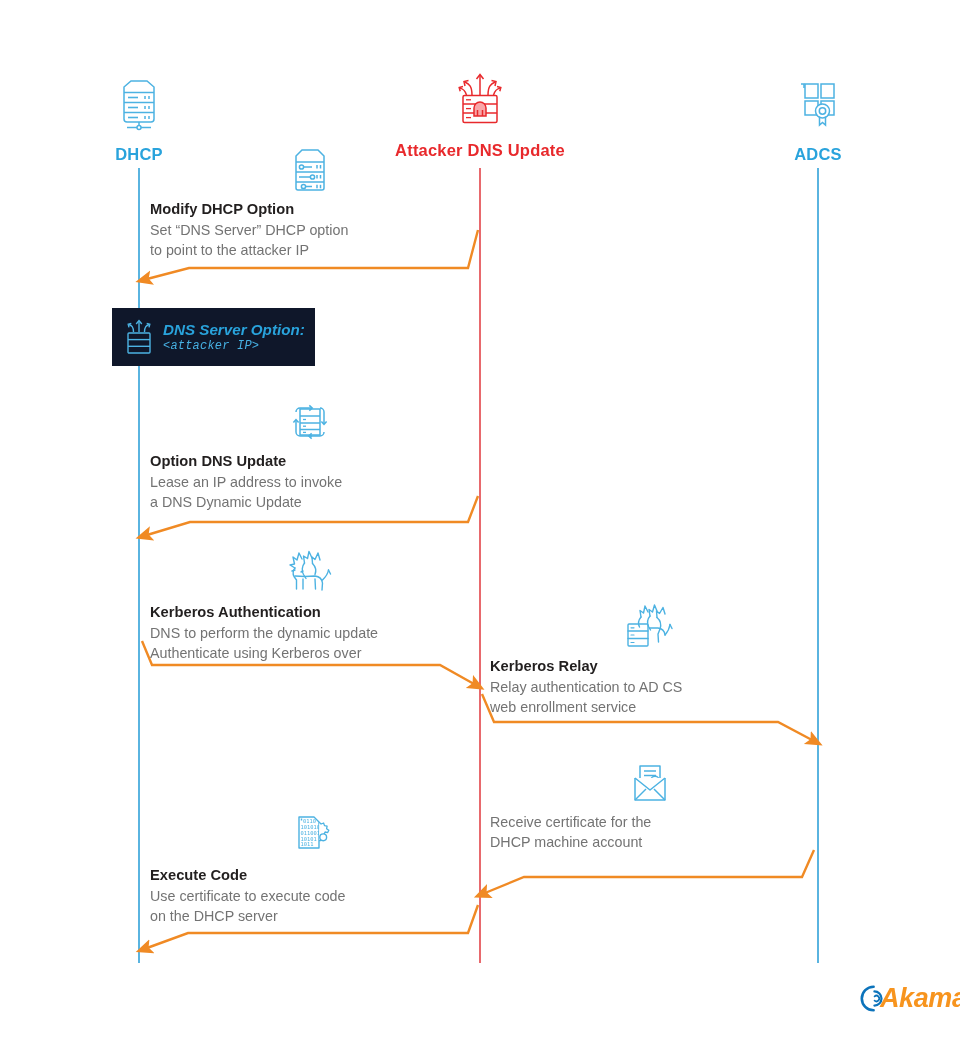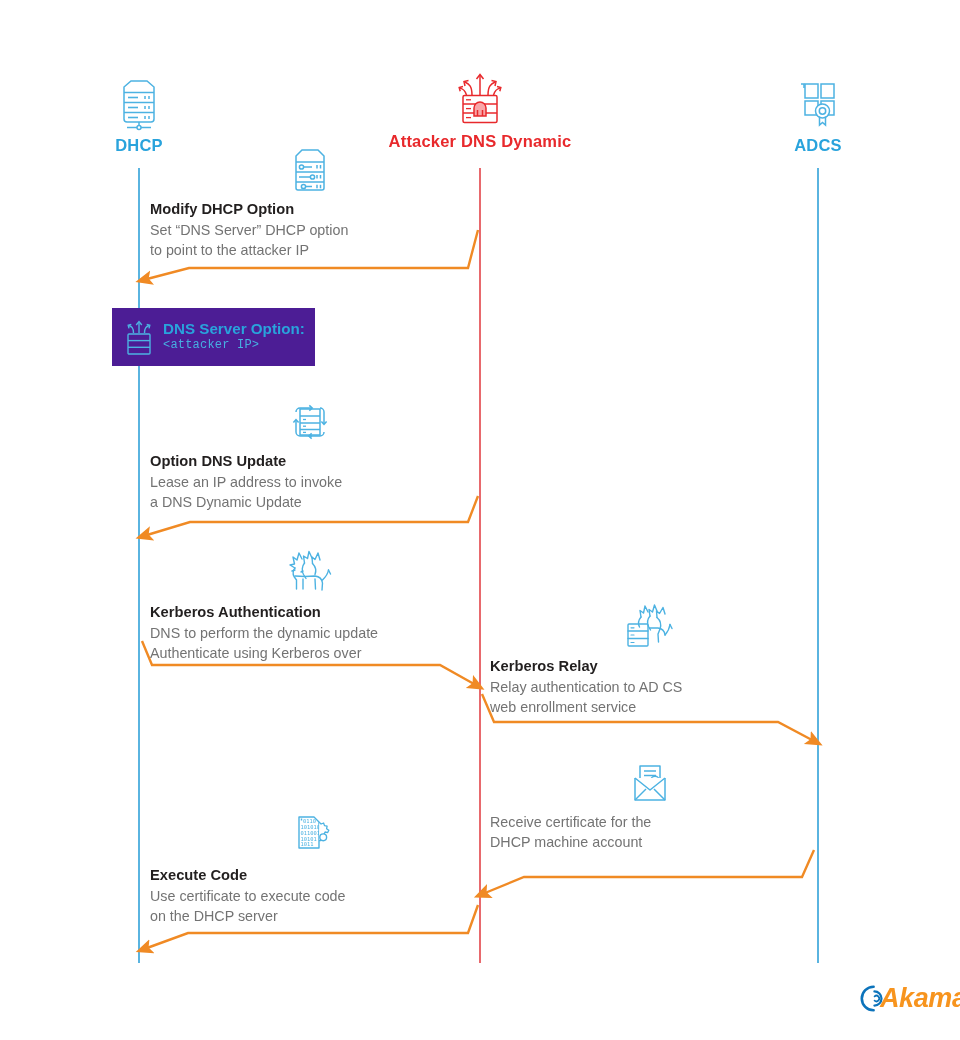--- a/index.html
+++ b/index.html
@@ -9,39 +9,39 @@
     font-family:"Liberation Sans","DejaVu Sans",sans-serif;
     -webkit-font-smoothing:antialiased;
   }
   #diagram{position:absolute;left:0;top:0;width:960px;height:1040px;}
 
   .abs{position:absolute;}
 
   
   .actor{position:absolute;text-align:center;width:200px;}
   .actor .ico{height:58px;display:flex;align-items:flex-end;justify-content:center;}
-  .actor .lbl{margin-top:4px;font-size:16.5px;font-weight:600;letter-spacing:.2px;}
+  .actor .lbl{margin-top:13px;font-size:16.5px;font-weight:600;letter-spacing:.2px;}
   .actor.blue .lbl{color:#29a3dc;}
   .actor.red  .lbl{color:#e8292c;}
 
   
   .lifeline{position:absolute;width:2px;}
   .lifeline.blue{background:#5ab4e0;}
   .lifeline.red{background:#e8696d;}
 
   
   .step{position:absolute;text-align:left;}
   .step .icon-wrap{display:flex;justify-content:center;align-items:flex-end;height:54px;margin-bottom:6px;}
   .step .title{font-size:14.7px;font-weight:700;color:#221f1f;line-height:1.28;margin-bottom:2px;}
   .step .desc{font-size:14.3px;color:#737373;line-height:1.38;font-weight:400;}
 
   
   .callout{
-    position:absolute;background:#4c1d95;display:flex;
-    gap:9px;padding:11px 14px 11px 12px;box-sizing:border-box;
+    position:absolute;background:#0f172a;display:flex;align-items:center;
+    gap:9px;padding:11px 14px 11px 12px;box-sizing:border-box;font-style:italic;
   }
   .callout .co-text{line-height:1.25;}
   .callout .co-title{font-size:15.2px;font-weight:700;color:#29a3dc;white-space:nowrap;}
   .callout .co-val{font-size:12px;color:#46b0e2;font-family:"Liberation Mono","DejaVu Sans Mono",monospace;white-space:nowrap;letter-spacing:.2px;}
 
   
   .logo{position:absolute;display:flex;align-items:center;gap:3px;}
   .logo .wordmark{
     font-size:27px;font-weight:700;font-style:italic;color:#f7941e;
     letter-spacing:-.4px;line-height:1;
@@ -99,21 +99,21 @@
         <line x1="7" y1="32" x2="41" y2="32"></line>
         <line x1="7" y1="41" x2="41" y2="41"></line>
         <line x1="10" y1="27.8" x2="15" y2="27.8" stroke-width="1.3"></line>
         <line x1="10" y1="36.6" x2="15" y2="36.6" stroke-width="1.3"></line>
         <line x1="10" y1="45.6" x2="15" y2="45.6" stroke-width="1.3"></line>
         <path d="M18 44 L18 36 A6 6 0 0 1 30 36 L30 44 Z" fill="#f9a6a8" stroke="#e8292c"></path>
         <line x1="21.5" y1="38" x2="21.5" y2="44"></line>
         <line x1="26.5" y1="38" x2="26.5" y2="44"></line>
       </svg>
     </div>
-    <div class="lbl">Attacker DNS Dynamic</div>
+    <div class="lbl">Attacker DNS Update</div>
   </div>
 
   <div class="actor blue" style="left:718px;top:74px;">
     <div class="ico">
       <svg width="46" height="52" viewBox="0 0 46 52" fill="none" stroke="#4cb2e2" stroke-width="1.5">
         <path d="M9 8 L9 4 L6 4"></path>
         <rect x="10" y="4" width="13" height="14"></rect>
         <rect x="26" y="4" width="13" height="14"></rect>
         <rect x="10" y="21" width="13" height="14"></rect>
         <rect x="26" y="21" width="13" height="14"></rect>

